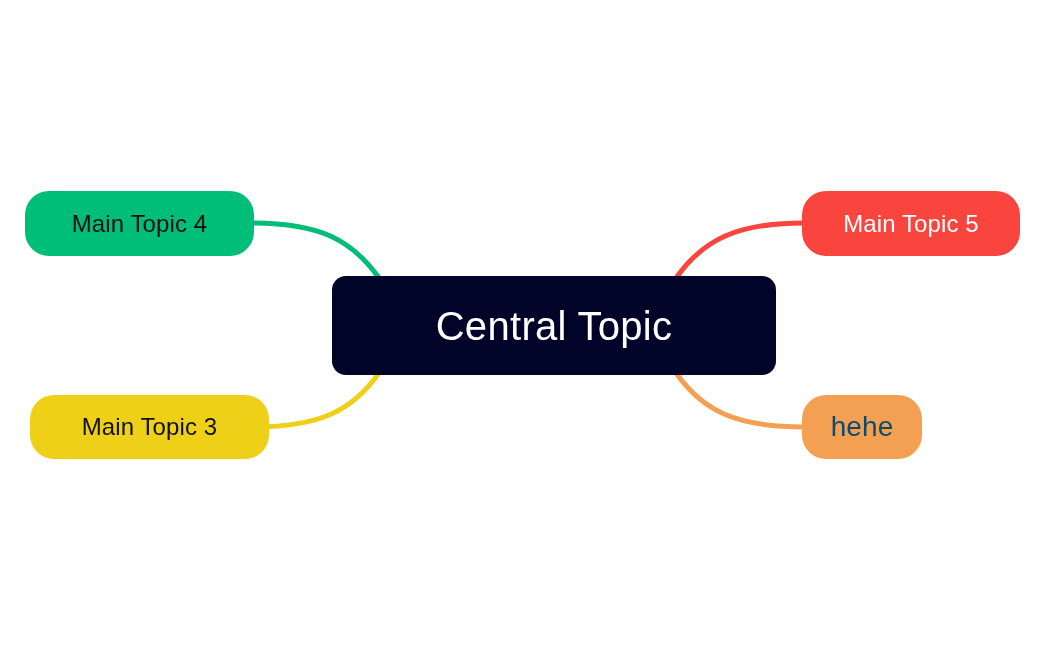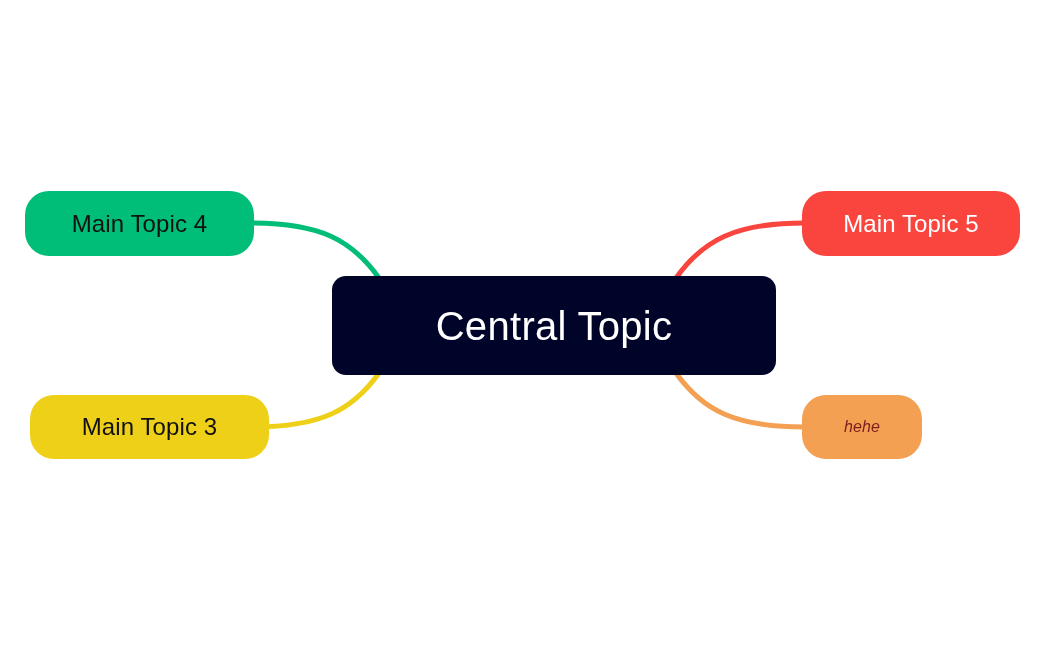--- a/index.html
+++ b/index.html
@@ -97,24 +97,23 @@
   }
   
   #node-topic-hehe {
     left: 802px;
     top: 395px;
     width: 120px;
     height: 64px;
     background: #f4a053;
   }
   #node-topic-hehe .node-label {
-    color: #7f1d1d;
-    font-size: 16px;
+    color: #0c4a6e;
+    font-size: 28px;
     font-weight: 500;
-    font-style: italic;
   }
 </style>
 </head>
 <body>
 
 <div id="canvas">
 
   <svg id="edges" viewBox="0 0 1047 650" width="1047" height="650" fill="none" xmlns="http://www.w3.org/2000/svg">
 
     <path d="M 252 223 C 320 223, 352 240, 379 278" stroke="#00bd77" stroke-width="5" stroke-linecap="round" fill="none"></path>

